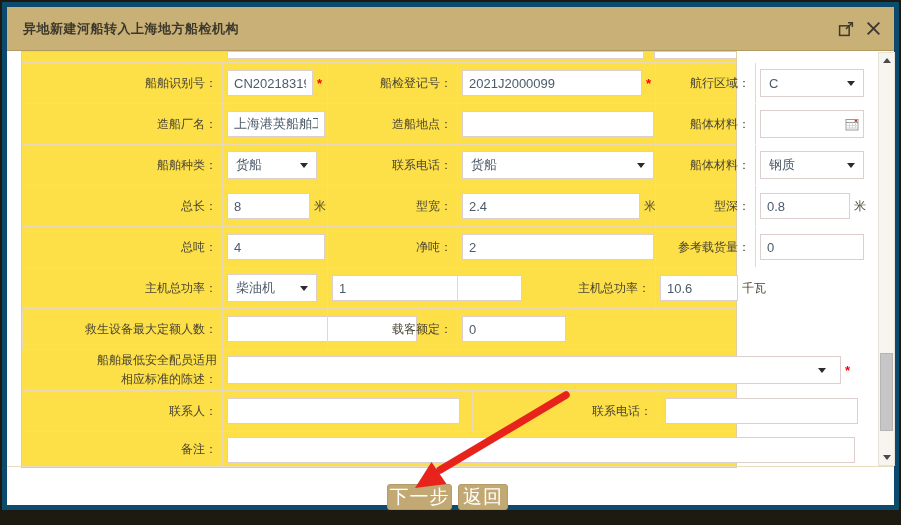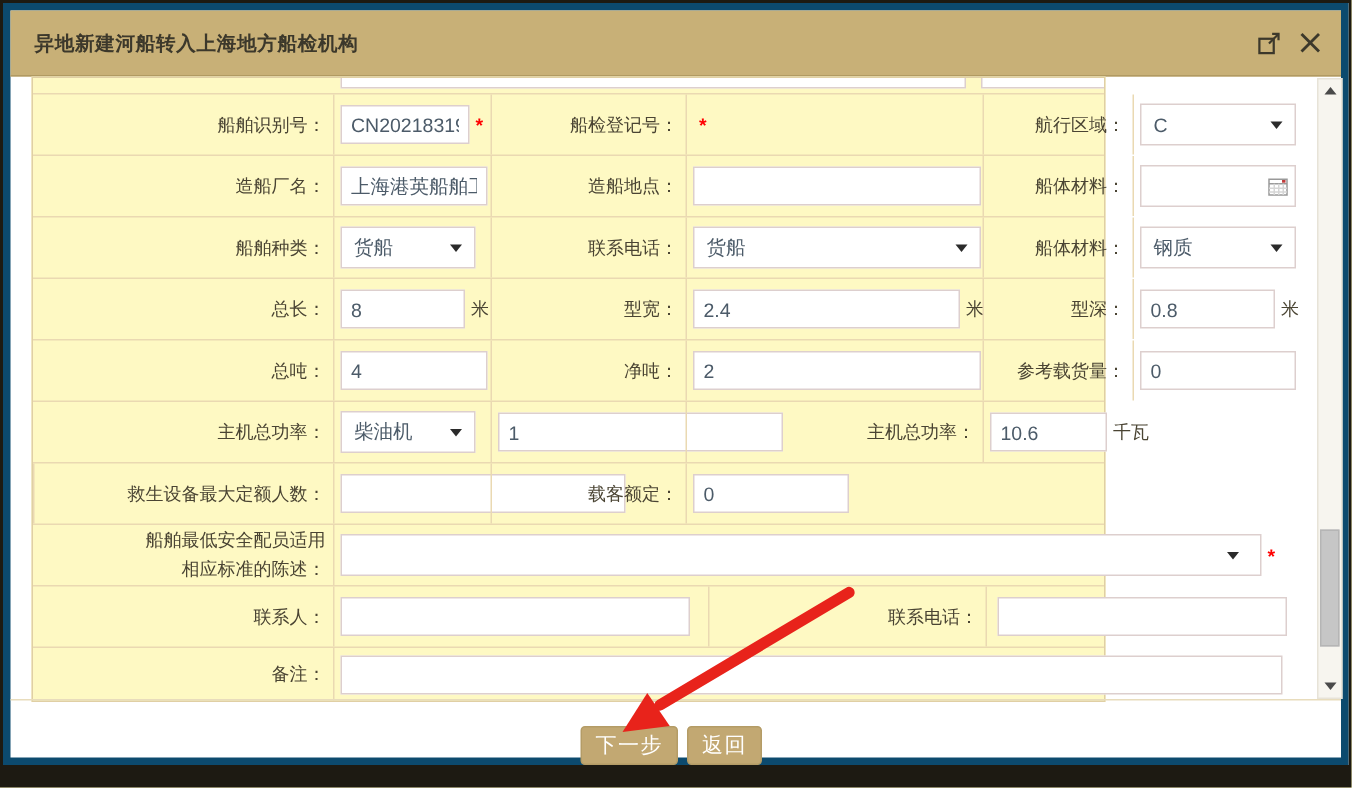--- a/index.html
+++ b/index.html
@@ -15,21 +15,21 @@
   .titlebar{
     position:absolute;left:0;top:0;right:0;height:43px;
     background:#c8b077;border-bottom:1px solid #b19a62;
     display:flex;align-items:center;
   }
   .title{font-size:13px;font-weight:bold;color:#3c382b;margin-left:16px;letter-spacing:.5px;}
   .win-icons{position:absolute;right:12px;top:13px;display:flex;gap:10px;align-items:center;}
   .win-icons svg{display:block;cursor:pointer;}
   .table{
     position:absolute;left:14px;top:44px;width:716px;
-    border:1px solid #e0cfa4;box-sizing:border-box;background:#fef9c3;
+    border:1px solid #e0cfa4;box-sizing:border-box;background:#fde047;
   }
   .row{display:grid;border-bottom:1px solid #ead9b2;position:relative;box-sizing:border-box;}
   .row:last-child{border-bottom:none;}
   .cols6{grid-template-columns:200px 105px 130px 198px 100px 109px;}
   .colsR8{grid-template-columns:200px 642px;}
   .colsR9{grid-template-columns:200px 250px 185px 207px;}
   .colsR10{grid-template-columns:200px 642px;}
   .h41{height:41px;}
   .h35{height:35px;}
   .partial{height:11px;overflow:hidden;}
@@ -60,21 +60,21 @@
     position:absolute;left:871px;top:45px;width:17px;height:414px;
     background:#f7f5ef;border:1px solid #e7e3d8;box-sizing:border-box;
   }
   .sbtn{position:absolute;left:0;width:15px;height:15px;display:flex;align-items:center;justify-content:center;cursor:pointer;}
   .tri-up{width:0;height:0;border-left:4px solid transparent;border-right:4px solid transparent;border-bottom:5px solid #4a4a4a;}
   .tri-dn{width:0;height:0;border-left:4px solid transparent;border-right:4px solid transparent;border-top:5px solid #4a4a4a;}
   .thumb{position:absolute;left:1px;top:300px;width:13px;height:78px;background:#c6c6c6;border:1px solid #b5b5b5;box-sizing:border-box;cursor:grab;}
   .btn{
     position:absolute;top:477px;height:26px;box-sizing:border-box;
     background:#c2a872;border:1px solid #b49c66;border-radius:3px;
-    color:#ffffff;font-size:14px;display:flex;align-items:center;justify-content:center;
+    color:#ffffff;font-size:19px;display:flex;align-items:center;justify-content:center;
     cursor:pointer;letter-spacing:1px;
   }
   .btn-next{left:380px;width:65px;}
   .btn-back{left:451px;width:50px;}
   .arrow-overlay{position:absolute;left:0;top:0;pointer-events:none;z-index:50;}
   .two-line{flex-direction:column;justify-content:center;align-items:flex-end;line-height:19px;}
 </style>
 </head>
 <body>
 
@@ -103,20 +103,21 @@
     </div>
 
     <div class="row cols6 h41">
       <div class="lc">船舶识别号：</div>
       <div class="fc bl">
           <input class="box" style="width: 86px;" value="CN20218319">
           <span class="req">*</span>
         </div>
       <div class="lc bl">船检登记号：</div>
       <div class="fc bl">
+          <input class="box" style="width: 180px;" value="2021J2000099">
           <span class="req">*</span>
         </div>
       <div class="lc bl">航行区域：</div>
       <div class="fc bl">
           <div class="sel" style="width:104px">
             <span>C</span>
             <span class="caret"></span>
           </div>
         </div>
     </div>

